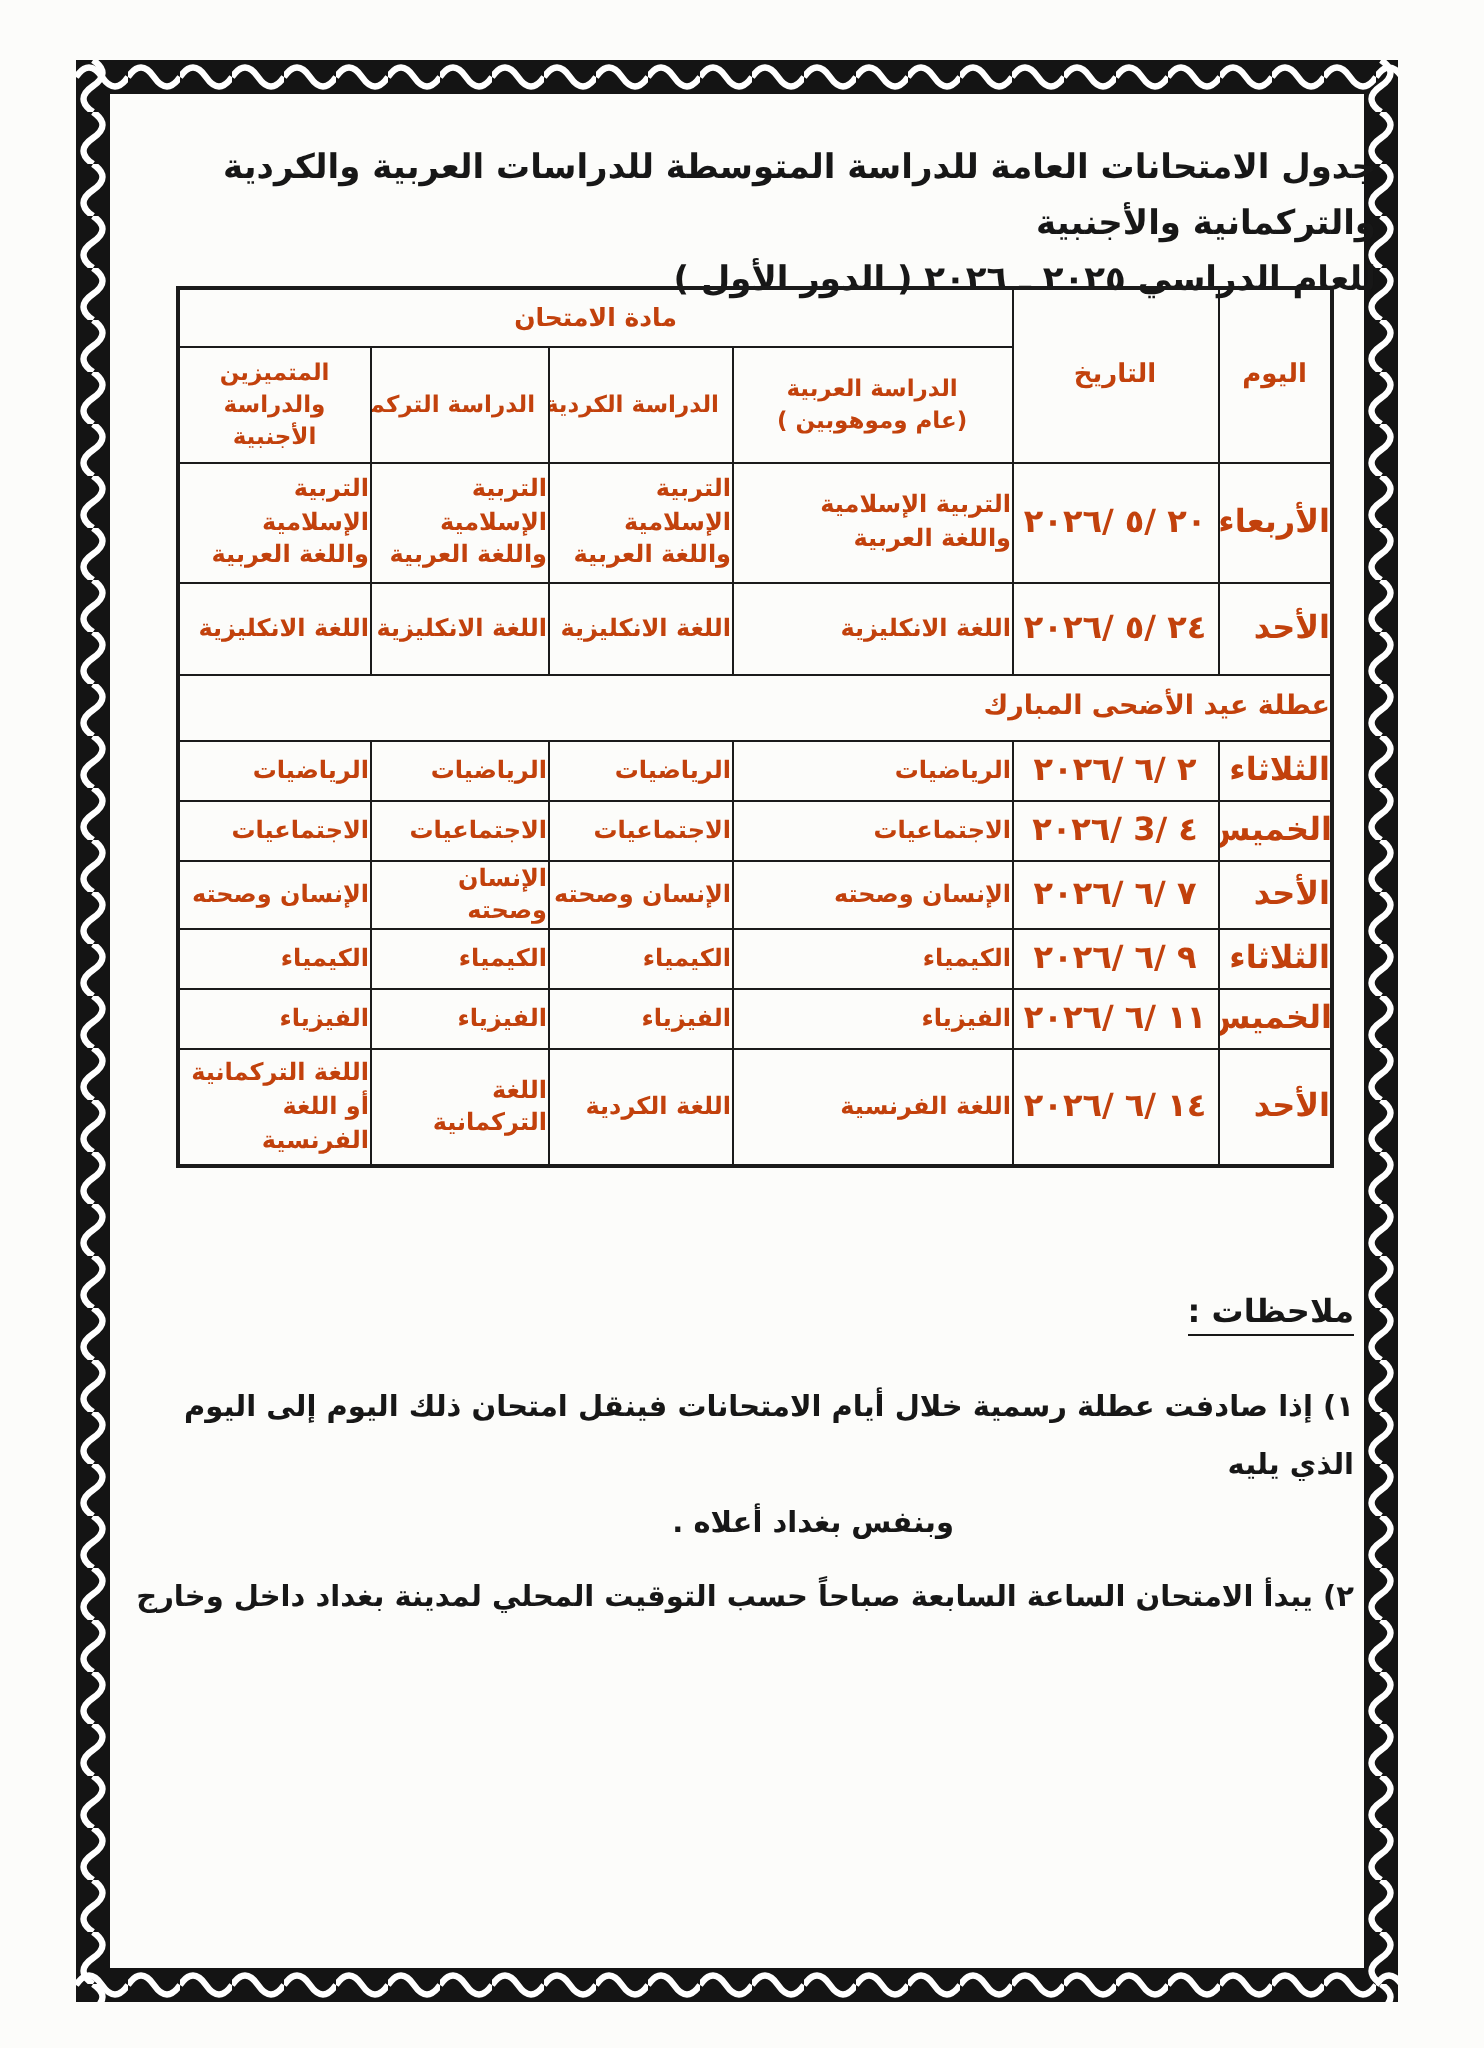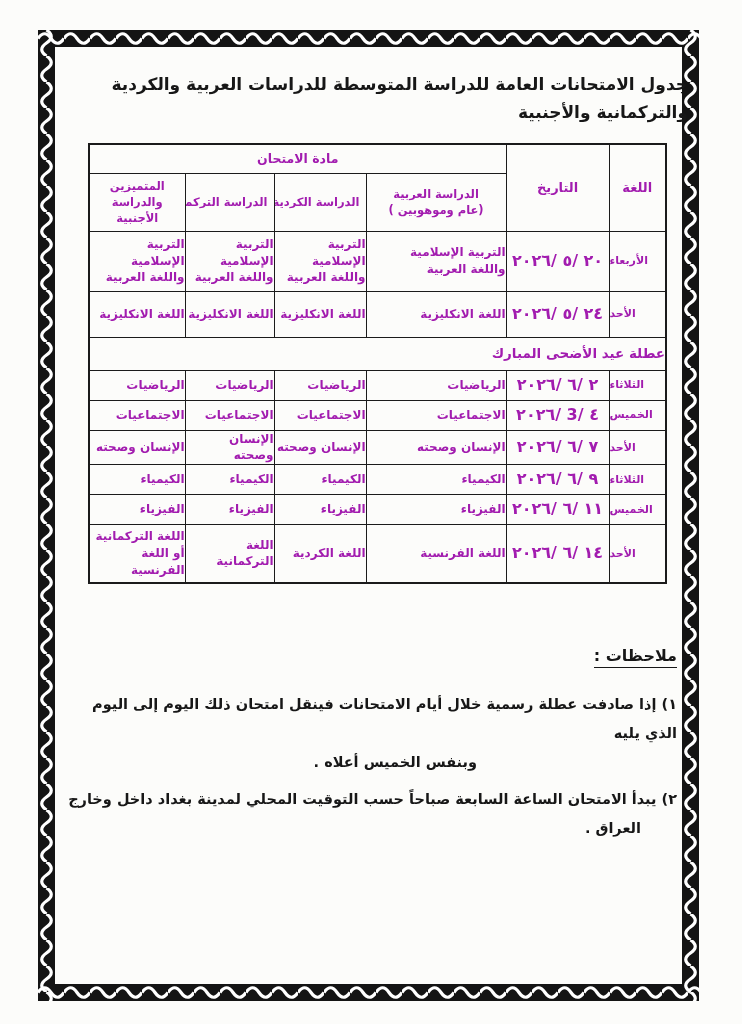--- a/index.html
+++ b/index.html
@@ -13,32 +13,32 @@
     position:absolute;top:70px;left:48px;width:640px;
     font-weight:bold;font-size:17px;line-height:28px;
   }
   table.sched{
     position:absolute;top:143px;left:88px;width:577px;
     border-collapse:collapse;table-layout:fixed;
     border:2.4px solid #1b1b1b;
   }
   table.sched th,table.sched td{
     border:1.6px solid #1b1b1b;vertical-align:middle;
-    font-weight:bold;color:#a21caf;white-space:pre-line;line-height:1.4;
+    font-weight:bold;color:#c2410c;white-space:pre-line;line-height:1.4;
     padding:0;overflow:hidden;
   }
   col.c-day{width:57px}col.c-date{width:103px}col.c-ar{width:140px}
   col.c-ku{width:92px}col.c-tu{width:89px}col.c-di{width:96px}
   tr.h29{height:29px}tr.h58{height:58px}tr.h60{height:60px}
   tr.h46{height:46px}tr.h33{height:33px}tr.h30{height:30px}
   th.group{font-size:12.5px;text-align:center}
   th.top{font-size:13px;text-align:center}
   th.study{font-size:11.5px;text-align:center}
   th.study.oneline{white-space:nowrap;text-align:right;padding-right:6px}
-  td.day{font-size:11px;text-align:left}
+  td.day{font-size:16px;text-align:right}
   td.date{font-size:16px;text-align:center;white-space:nowrap}
   td.subject{font-size:12px;text-align:right;padding-right:8px}
   td.holiday{font-size:13.5px;text-align:right}
   .notes{
     position:absolute;top:646px;left:64px;width:613px;
     font-weight:bold;font-size:14.5px;
   }
   .notes-heading-wrap{text-align:right;margin-bottom:22px;}
   .notes-heading{
     display:inline-block;font-size:16px;
@@ -70,34 +70,35 @@
       <rect width="661" height="17" fill="url(#wh)"></rect>
     </g>
   <rect x="0" y="0" width="17" height="971" fill="url(#wv)"></rect>
   <g transform="translate(644,0)">
       <rect width="17" height="971" fill="url(#wv)"></rect>
     </g>
 </svg>
 
 <div class="title">
   <div>جدول الامتحانات العامة للدراسة المتوسطة للدراسات العربية والكردية والتركمانية والأجنبية</div>
+  <div>للعام الدراسي ٢٠٢٥ ـ ٢٠٢٦ ( الدور الأول )</div>
 </div>
 
 <table class="sched">
   <colgroup>
     <col class="c-day">
       <col class="c-date">
       <col class="c-ar">
     <col class="c-ku">
       <col class="c-tu">
       <col class="c-di">
   </colgroup>
   <thead>
     <tr class="h29">
-      <th rowspan="2" class="top">اللغة</th>
+      <th rowspan="2" class="top">اليوم</th>
       <th rowspan="2" class="top">التاريخ</th>
       <th colspan="4" class="group">مادة الامتحان</th>
     </tr>
     <tr class="h58">
       <th class="study">الدراسة العربية
 (عام وموهوبين )</th>
       <th class="study oneline">الدراسة الكردية</th>
       <th class="study oneline">الدراسة التركمانية</th>
       <th class="study">المتميزين
 والدراسة الأجنبية</th>
@@ -178,19 +179,18 @@
     </tr>
   </tbody>
 </table>
 
 <div class="notes">
   <div class="notes-heading-wrap">
     <span class="notes-heading">ملاحظات :</span>
   </div>
   <div class="note note-1">
     <div class="note-line">١) إذا صادفت عطلة رسمية خلال أيام الامتحانات فينقل امتحان ذلك اليوم إلى اليوم الذي يليه</div>
-    <div class="note-line note-cont-1">وبنفس الخميس أعلاه .</div>
+    <div class="note-line note-cont-1">وبنفس بغداد أعلاه .</div>
   </div>
   <div class="note note-2">
     <div class="note-line">٢) يبدأ الامتحان الساعة السابعة صباحاً حسب التوقيت المحلي لمدينة بغداد داخل وخارج</div>
-    <div class="note-line note-cont-2">العراق .</div>
   </div>
 </div>
 
 </body></html>

